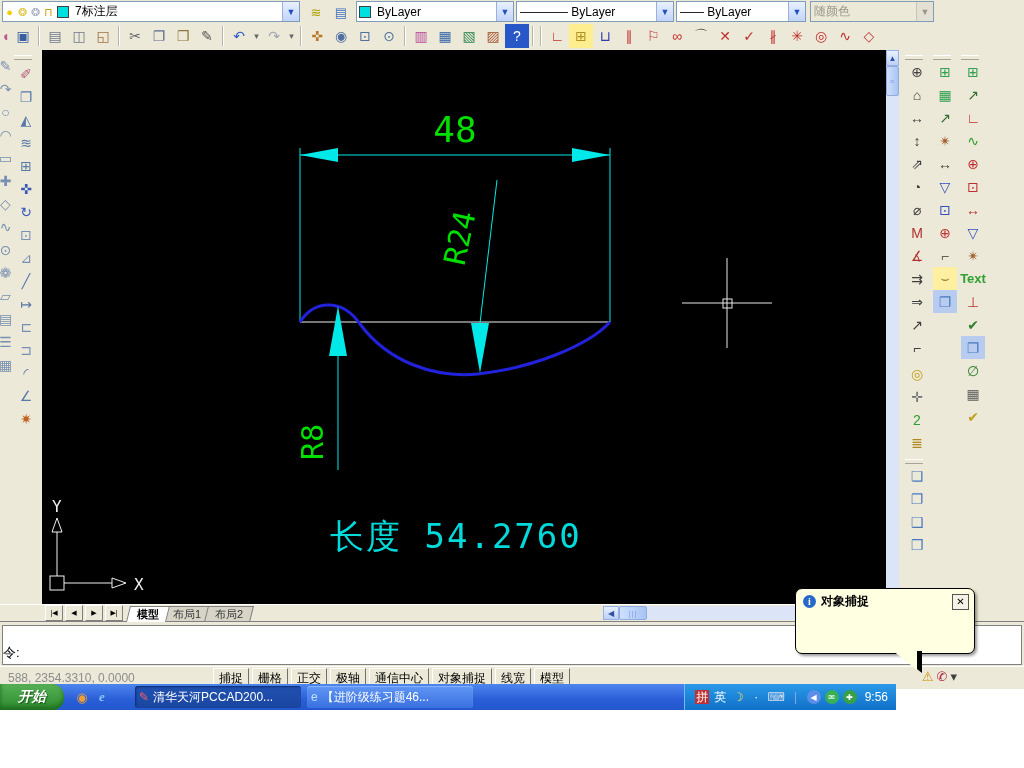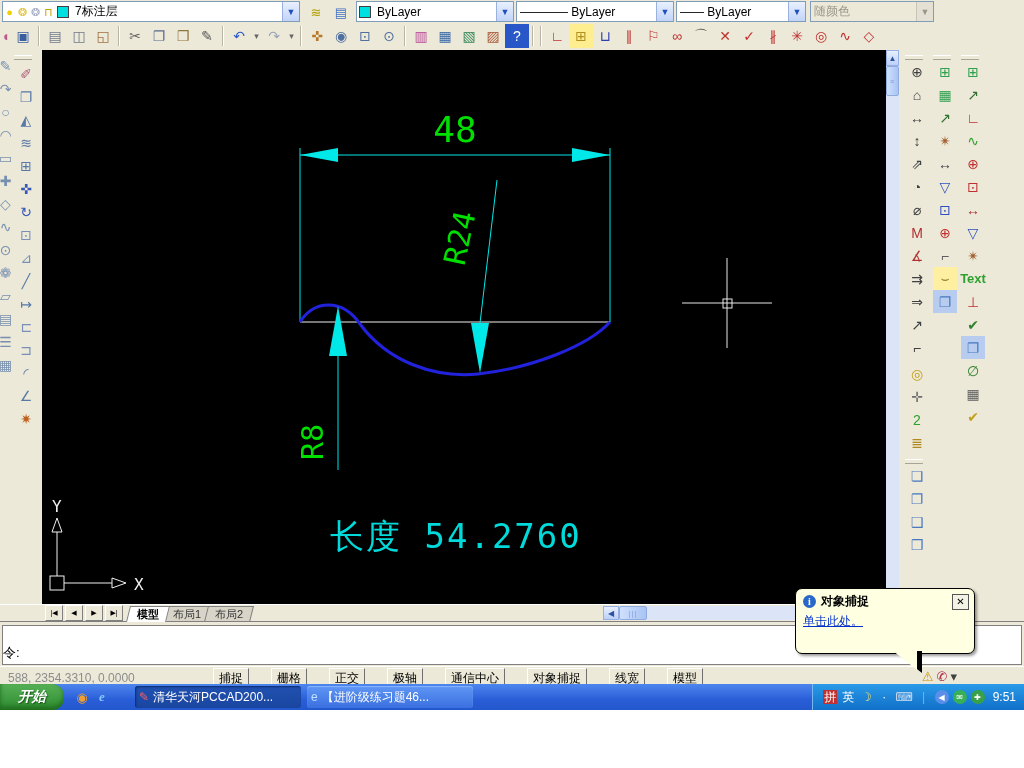--- a/index.html
+++ b/index.html
@@ -53,21 +53,21 @@
   #cmd{left:0;top:621px;width:1024px;height:45px;background:#ece9d8;border-top:1px solid #808080;}
   #cmdinner{position:absolute;left:2px;top:3px;right:2px;bottom:2px;background:#fff;border:1px solid #808080;overflow:hidden;}
   #cmdprompt{position:absolute;left:-13px;bottom:2px;font-size:13px;font-family:"Liberation Sans",sans-serif;}
   
   #status{left:0;top:666px;width:1024px;height:22px;background:#ece9d8;border-top:1px solid #fff;display:flex;align-items:center;}
   #coords{width:205px;padding-left:8px;color:#8c8c8c;font-size:12px;white-space:nowrap;overflow:hidden;}
   .toggle{border:1px solid;border-color:#fff #707070 #707070 #fff;background:#ece9d8;padding:1px 5px;
     margin-right:3px;font-size:12px;white-space:nowrap;}
   #statustray{position:absolute;left:922px;top:2px;display:flex;align-items:center;gap:3px;font-size:13px;}
   
-  #taskbar{left:0;top:684px;width:1024px;height:26px;background:linear-gradient(#4d86ee,#2a5ed8 60%,#2357cc);overflow:hidden;text-align:right;}
+  #taskbar{left:0;top:684px;width:896px;height:26px;background:linear-gradient(#4d86ee,#2a5ed8 60%,#2357cc);overflow:hidden;text-align:right;}
   #startbtn{position:absolute;left:0;top:0;width:64px;height:26px;border-radius:0 12px 12px 0;
     background:linear-gradient(#57b157,#2d8a2d);color:#fff;font-style:italic;font-weight:bold;font-size:14px;
     display:flex;align-items:center;justify-content:center;text-shadow:1px 1px 1px #1a5a1a;box-shadow:inset 0 -3px 5px #1f6b1f;}
   .qbtn{width:20px;height:22px;display:flex;align-items:center;justify-content:center;font-size:13px;}
   .taskbtn{position:absolute;top:2px;height:22px;width:158px;border-radius:3px;color:#fff;font-size:12px;
     display:flex;align-items:center;padding:0 4px;gap:4px;white-space:nowrap;overflow:hidden;
     background:linear-gradient(#5f96f4,#3a70e0);box-shadow:inset 0 1px 1px #8ab4ff;}
   .taskbtn.active{background:linear-gradient(#2050b0,#1a46a0);box-shadow:inset 1px 1px 2px #0c2c70;}
   .taskbtn .ticon{font-size:12px;}
   #tray{position:absolute;right:0;top:0;height:26px;display:flex;align-items:center;gap:4px;padding:0 8px 0 10px;
@@ -370,21 +370,21 @@
   </div>
 
   <div id="cmd" class="abs">
     <div id="cmdinner">
       <span id="cmdprompt">命令:</span>
     </div>
   </div>
 
   <div id="status" class="abs">
     <span id="coords">588, 2354.3310, 0.0000</span>
-    <span style="display:flex;gap:19px;">
+    <span style="display:flex;">
 
     <span class="toggle"><span>捕捉</span></span>
         <span class="toggle"><span>栅格</span></span>
         <span class="toggle"><span>正交</span></span>
         <span class="toggle"><span>极轴</span></span>
         <span class="toggle"><span>通信中心</span></span>
         <span class="toggle"><span>对象捕捉</span></span>
         <span class="toggle"><span>线宽</span></span>
         <span class="toggle"><span>模型</span></span>
       </span>
@@ -420,29 +420,28 @@
       <span class="trayicon" style="background: rgb(192, 48, 48); color: rgb(255, 255, 255);">拼</span>
           <span class="trayicon" style="color: rgb(255, 255, 255);">英</span>
           <span class="trayicon" style="color: rgb(255, 224, 96);">☽</span>
           <span class="trayicon" style="color: rgb(255, 255, 255);">·</span>
           <span class="trayicon" style="color: rgb(216, 224, 240);">⌨</span>
           <span class="trayicon" style="color: rgb(136, 168, 232);">|</span>
           <span class="trayicon round" style="background: rgb(90, 142, 232); color: rgb(255, 255, 255);">◀</span>
           <span class="trayicon round" style="background: rgb(56, 176, 88); color: rgb(255, 255, 255);">✉</span>
           <span class="trayicon round" style="background: rgb(56, 160, 72); color: rgb(255, 255, 255);">✚</span>
         </span>
-      <span id="clock">9:51</span>
+      <span id="clock">9:56</span>
     </span>
   </div>
 
   <div id="balloon" class="abs">
     <div class="hdr">
       <span class="infoicon">i</span>
       <span class="btitle">对象捕捉</span>
       <span class="bclose">✕</span>
     </div>
-    <div class="blink">单击此处。</div>
     <div class="tail1"></div>
     <div class="tail2"></div>
   </div>
 
   <div id="whitegap" class="abs"></div>
 </div>
 
 </body></html>

